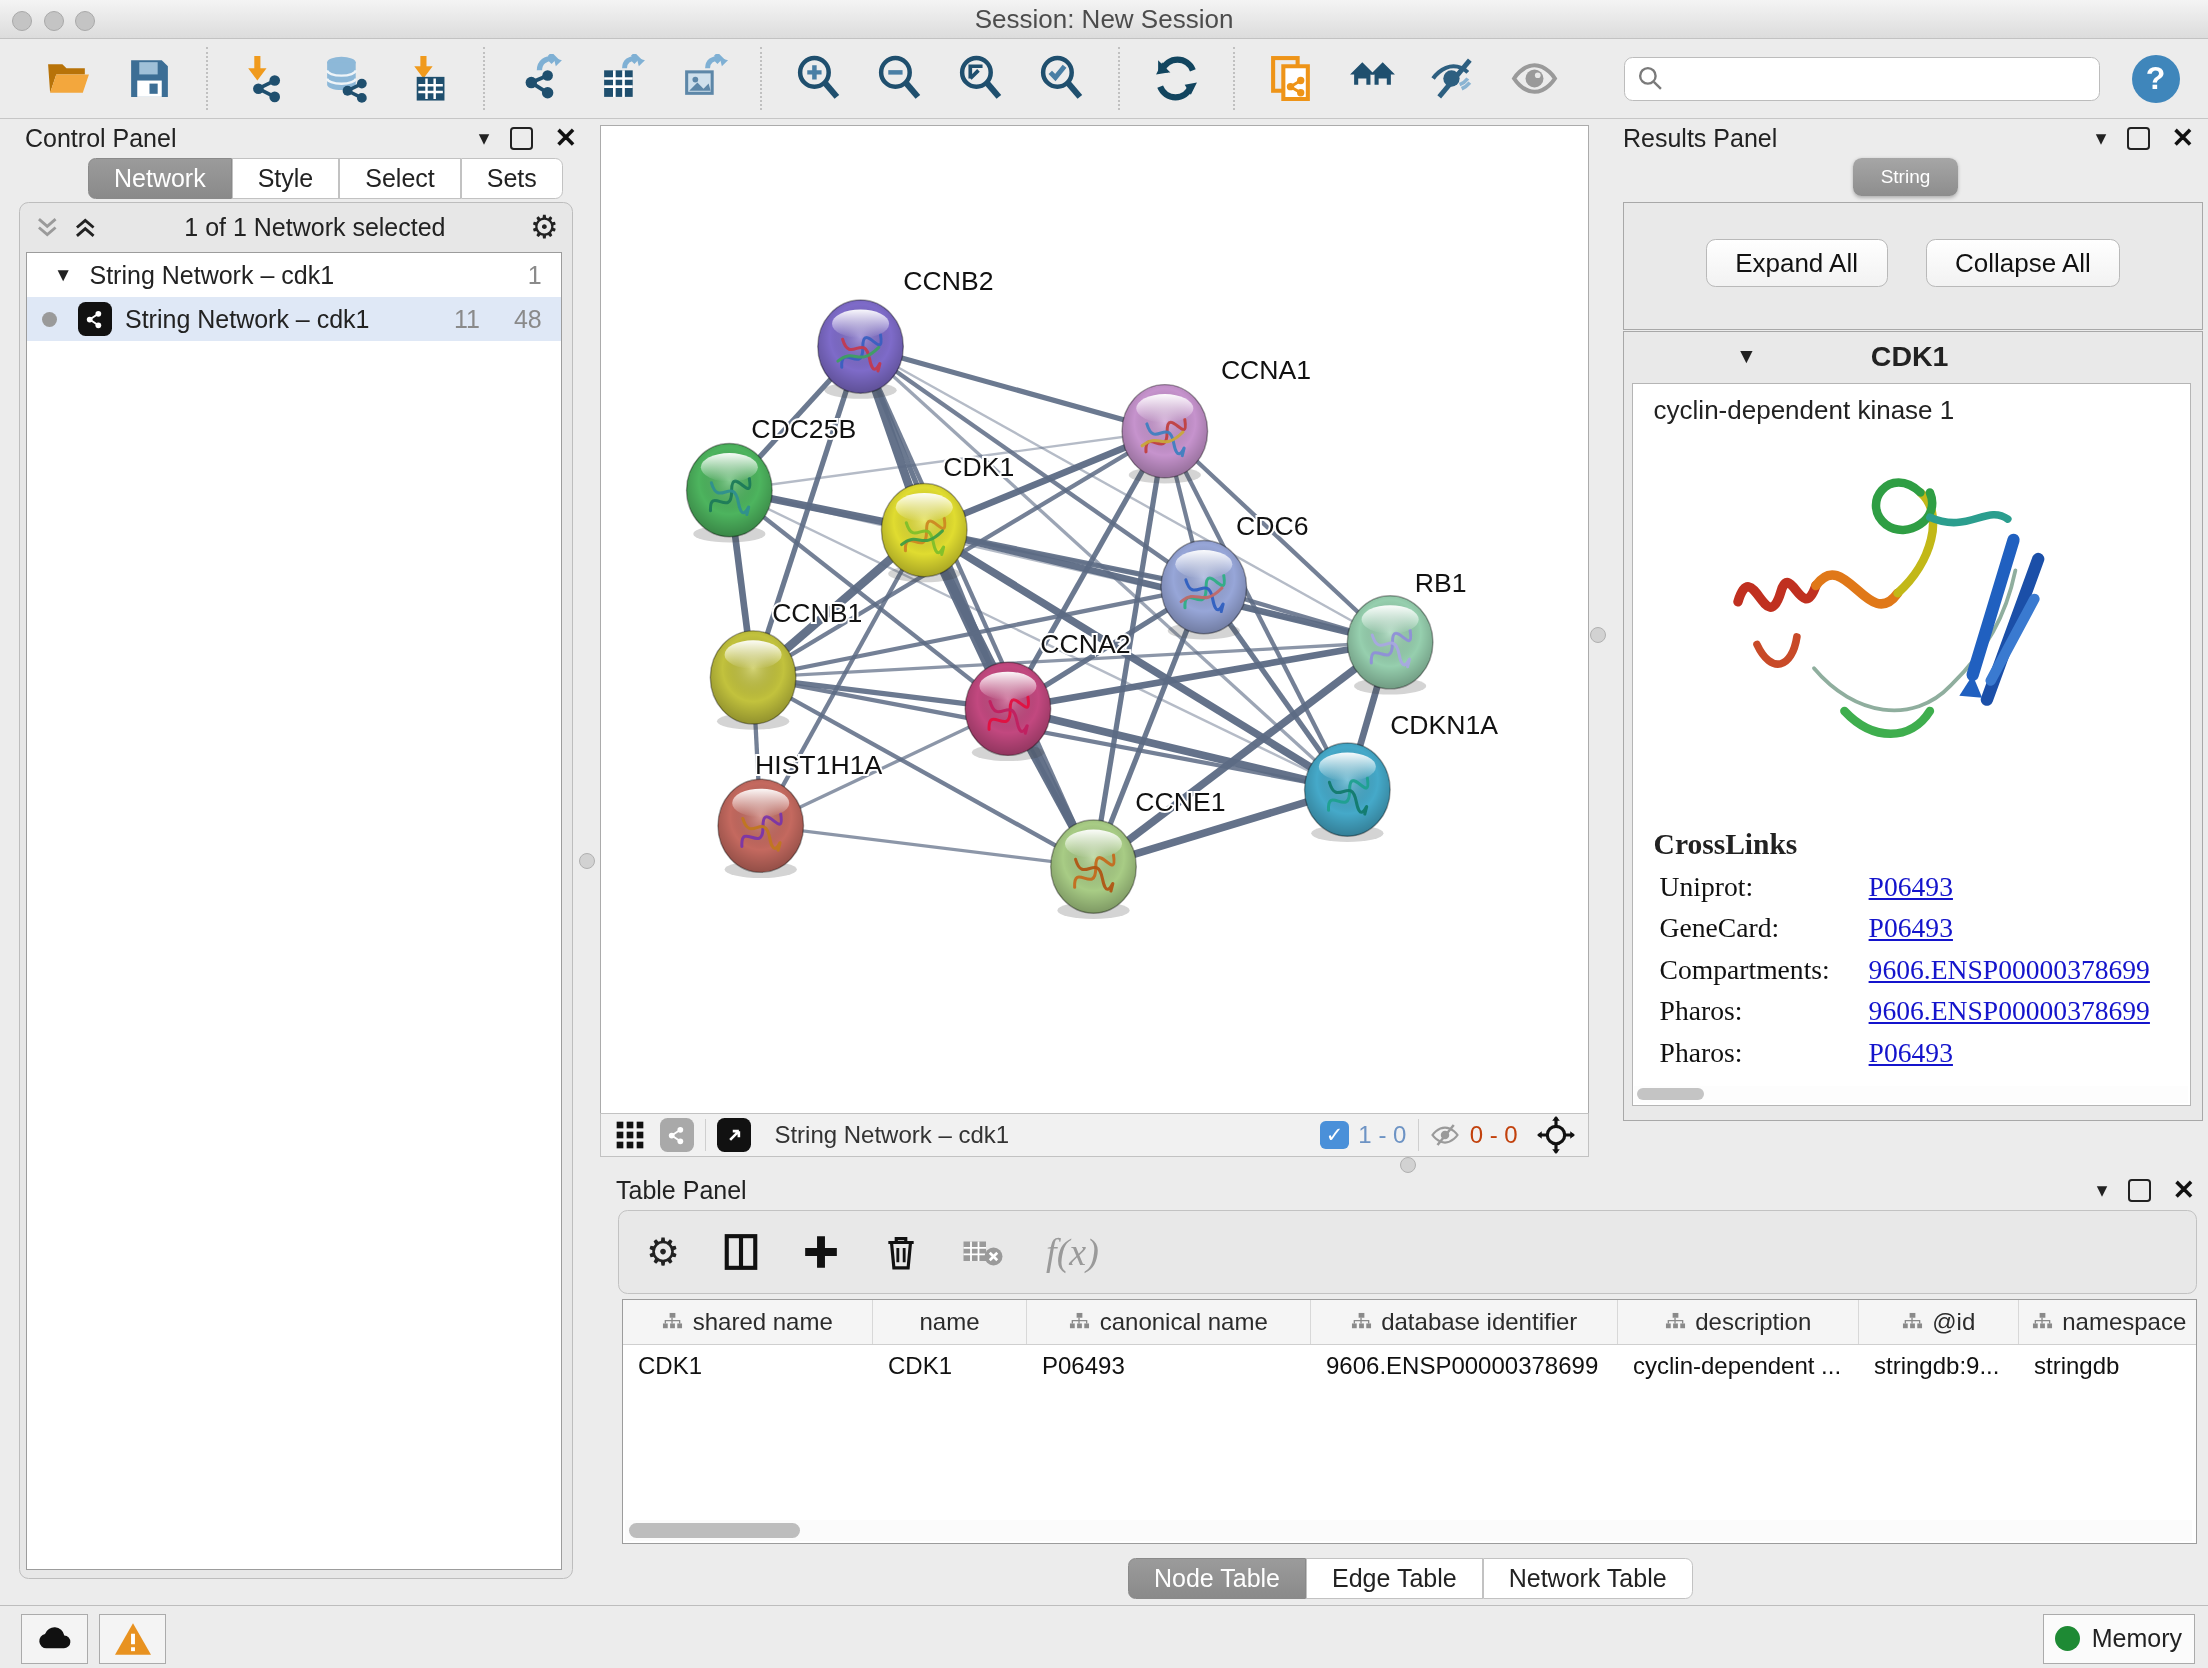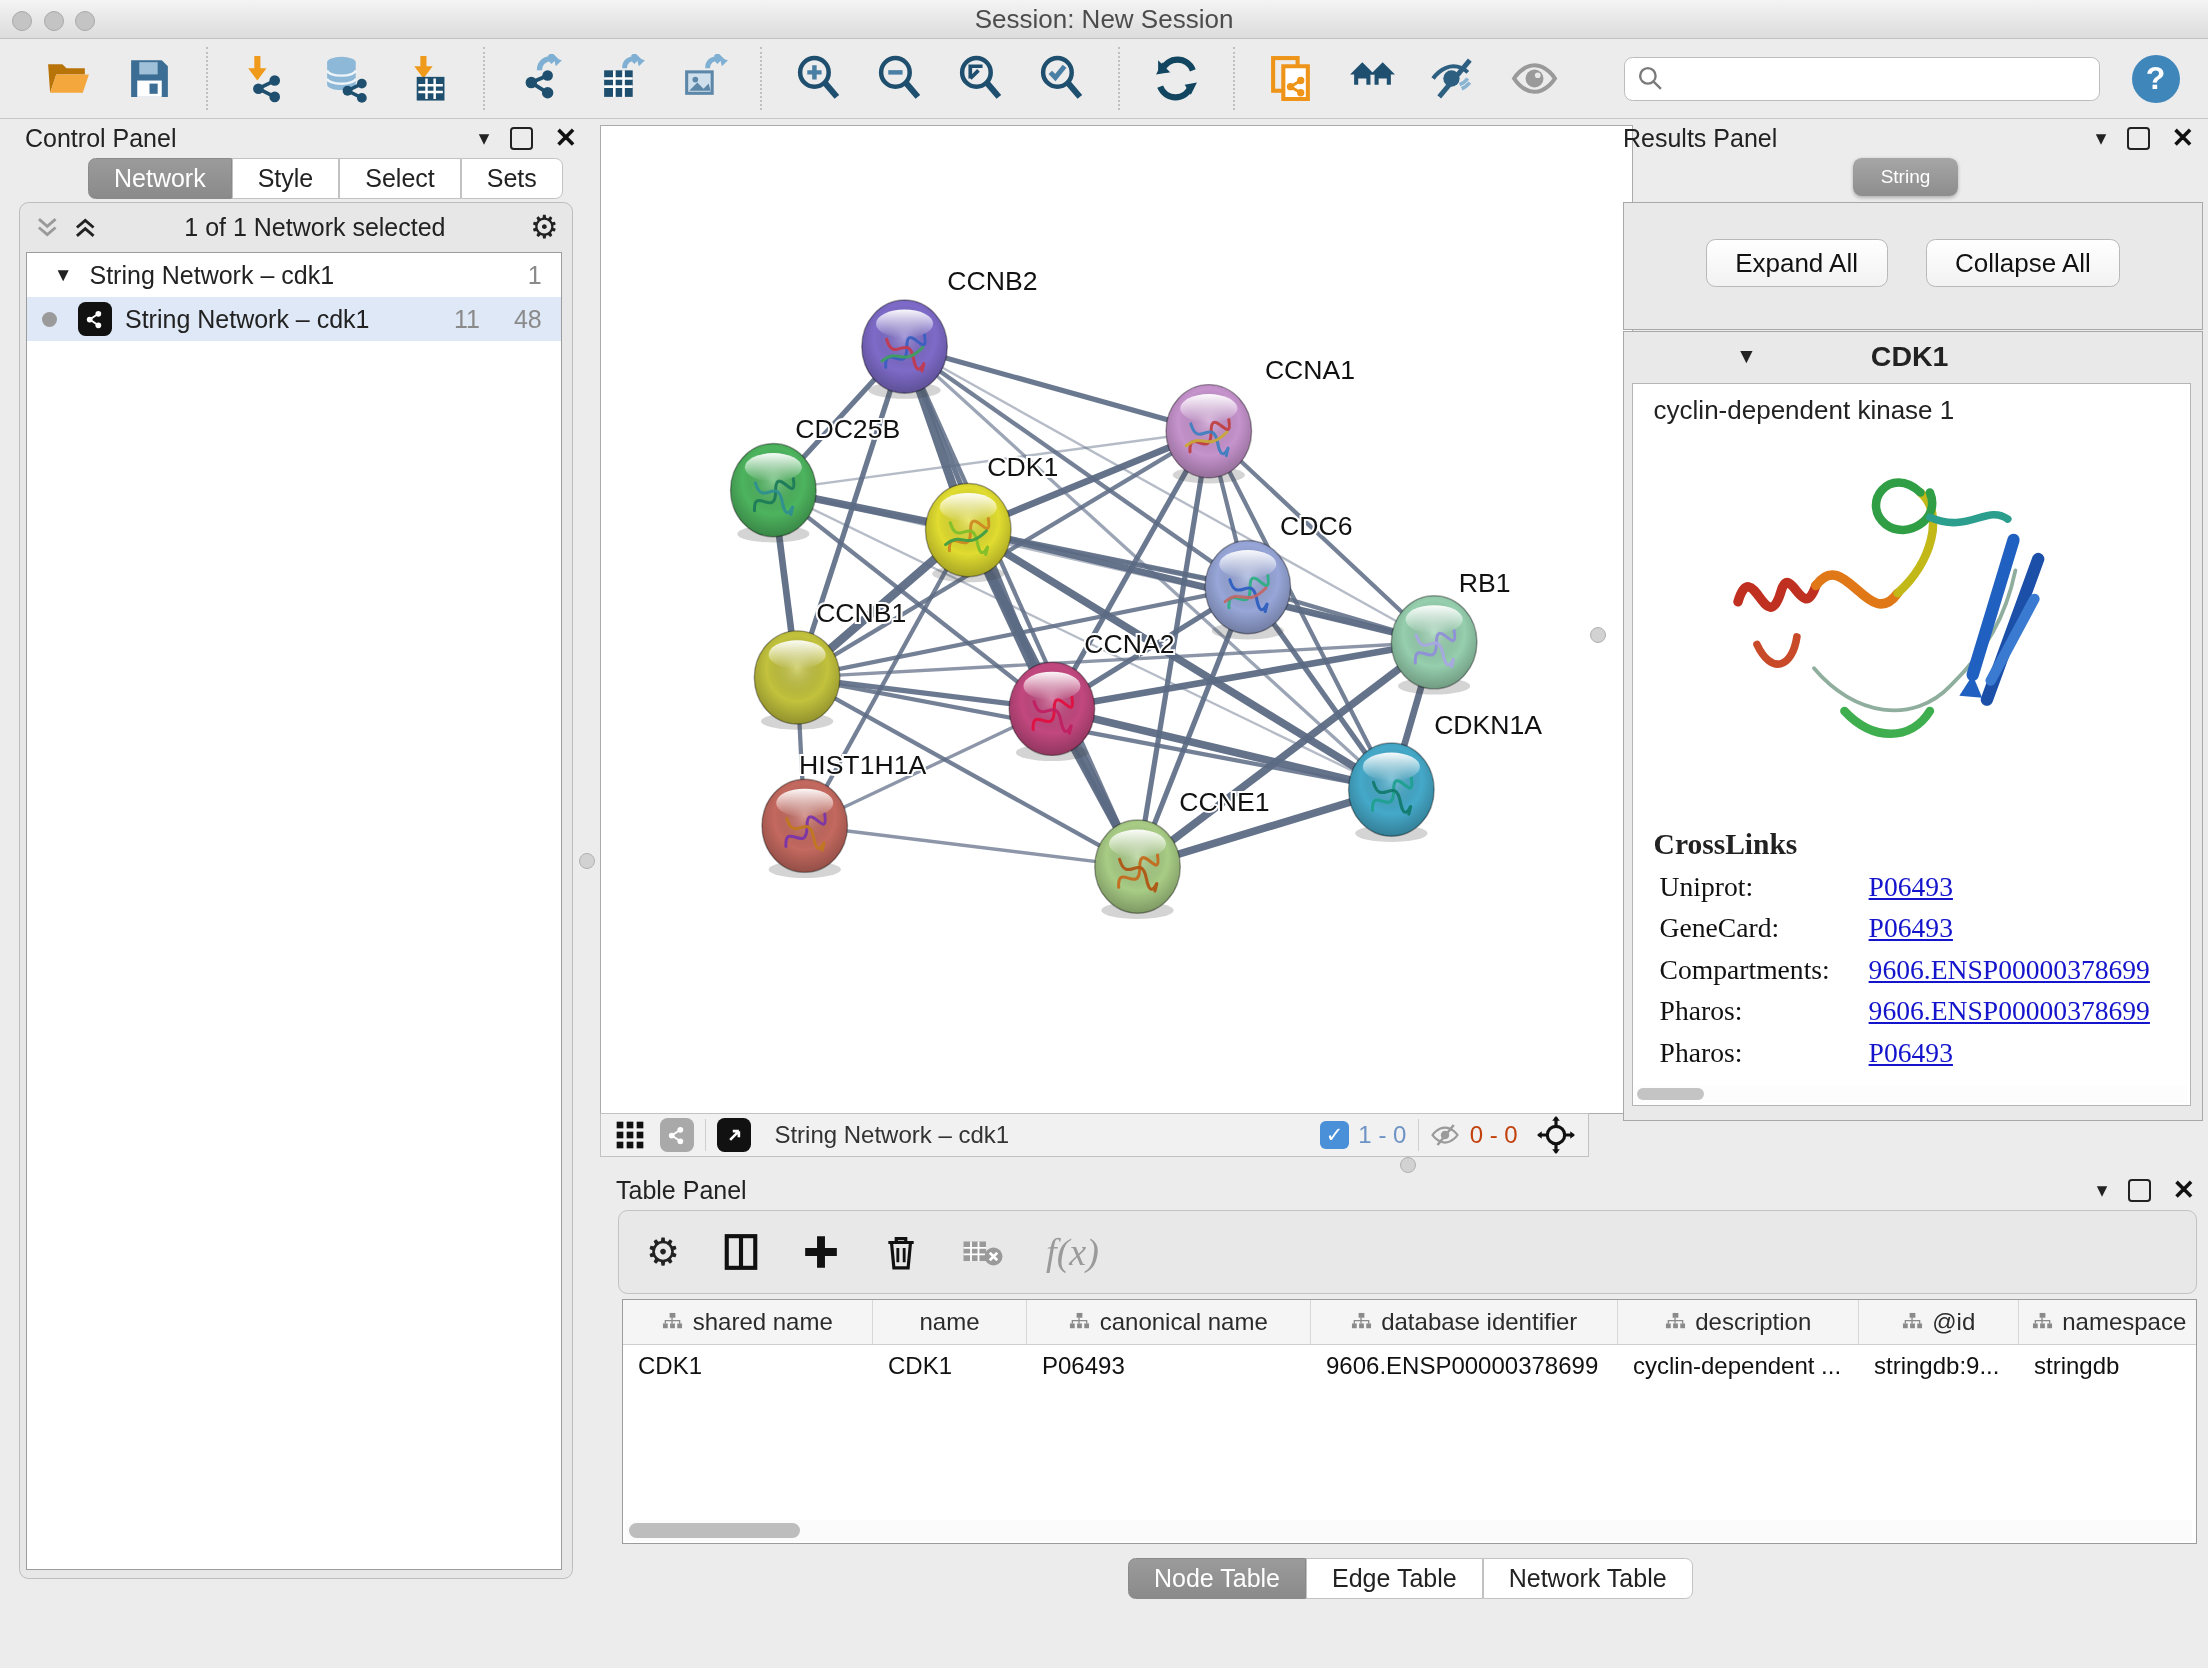--- a/index.html
+++ b/index.html
@@ -34,21 +34,21 @@
   .tabseg .tab:first-child{border-radius:7.6px 0 0 7.6px;}
   .tabseg .tab:last-child{border-radius:0 7.6px 7.6px 0;}
   
   #cp-box{left:19px;top:202px;width:552px;height:1375px;background:#e7e7e7;border:1.9px solid #bdbdbd;border-radius:9.5px;}
   #cp-list{position:absolute;left:5.7px;top:49px;width:536px;height:1318px;background:#fff;border:1.9px solid #9c9c9c;box-sizing:border-box;}
   .trow{display:flex;align-items:center;height:44px;font-size:25px;}
   .trow.sel{background:#dfe8f6;}
   .cnt{color:#8a8a8a;}
   .sharesq{width:34px;height:34px;background:#111;border-radius:7.6px;display:flex;align-items:center;justify-content:center;}
   
-  #canvas{left:600px;top:125px;width:987px;height:987px;background:#fff;border:1px solid #ababab;padding-left:44px;}
+  #canvas{left:600px;top:125px;width:987px;height:987px;background:#fff;border:1px solid #ababab;}
   #canvasbar{left:600px;top:1113px;width:987px;height:42px;background:#f1f1f1;border:1px solid #c2c2c2;
              display:flex;align-items:center;font-size:24px;color:#333;}
   .cbsep{height:32px;border-left:1.9px solid #cfcfcf;margin:0 11.4px;}
   .chk{width:28.5px;height:28.5px;background:#4a90d9;border-radius:5.7px;color:#fff;font-size:21px;
        display:flex;align-items:center;justify-content:center;}
   .grayn{color:#c2410c;}
   .handle{width:14.3px;height:14.3px;border-radius:50%;background:#d2d2d2;border:1px solid #b0b0b0;}
   
   #rp-tab{left:1853px;top:158px;width:105px;height:38px;background:linear-gradient(#a6a6a6,#8d8d8d);
           border-radius:8.6px;color:#fff;font-size:19px;display:flex;align-items:center;justify-content:center;
@@ -735,14 +735,32 @@
     <div id="hscroll">
         <div id="hthumb"></div>
       </div>
   </div>
   <div class="abs tabseg" style="left:1128px;top:1558px" id="tp-tabs">
       <span class="tab sel">Node Table</span>
       <span class="tab">Edge Table</span>
       <span class="tab">Network Table</span>
     </div>
 
+  <div id="statusbar" class="abs">
+    <span class="sbtn" style="left:21px">
+      <svg width="40" height="28.5" viewBox="0 0 28 18">
+          <path d="M8 16a5 5 0 0 1-1-9.9A7 7 0 0 1 20.5 7 4.5 4.5 0 0 1 20 16z" fill="#111"></path>
+        </svg>
+      </span>
+    <span class="sbtn" style="left:99px">
+      <svg width="36" height="32" viewBox="0 0 24 21">
+          <path d="M12 0L24 21H0z" fill="#e89220"></path>
+          <rect x="10.7" y="7" width="2.6" height="7" fill="#fff"></rect>
+          <rect x="10.7" y="16" width="2.6" height="2.6" fill="#fff"></rect>
+        </svg>
+      </span>
+    <span id="membtn">
+      <span id="memdot"></span>
+      <span>Memory</span>
+    </span>
+  </div>
 </div>
 
 
 </body></html>

